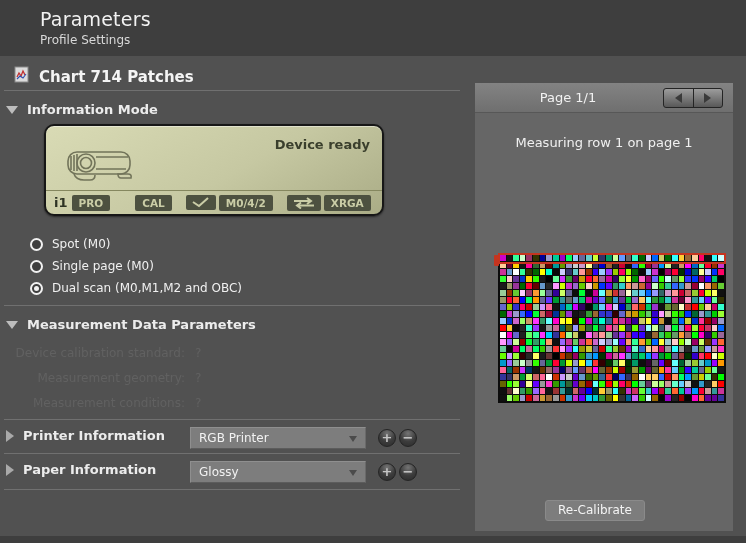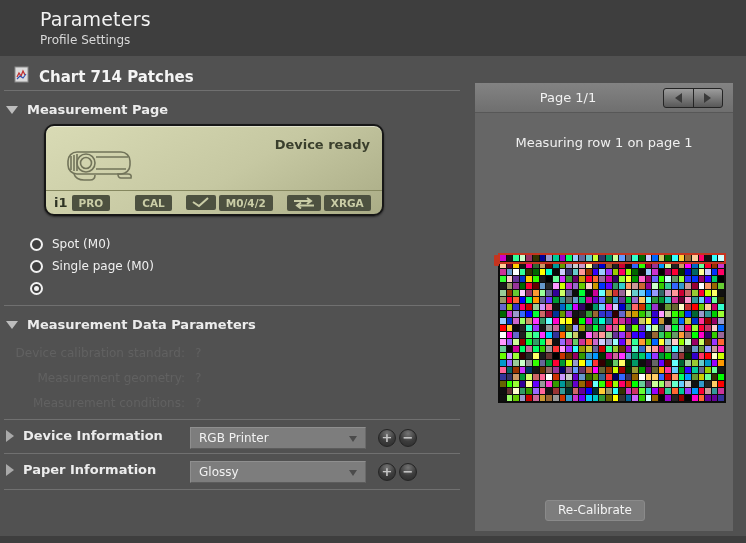--- a/index.html
+++ b/index.html
@@ -114,21 +114,21 @@
         <path d="M3 11 L5 7 L7 10 L9 5 L11 9" stroke="#c03030" fill="none" stroke-width="1.3"></path>
         <path d="M3 13 L6 10 L9 12 L12 8" stroke="#3050b0" fill="none" stroke-width="1.1"></path>
       </svg>
     </span>
     <span class="title">Chart 714 Patches</span>
   </div>
   <div class="sep" style="top:90px"></div>
 
   <div class="section-head" style="left:6px; top:102px">
     <span class="tri-down"></span>
-    <span class="label">Measurement Page</span>
+    <span class="label">Information Mode</span>
   </div>
 
   <div class="device-display">
     <div class="device-status">Device ready</div>
     <div class="device-art">
       <svg width="78" height="46" viewBox="0 0 78 46">
         <g fill="none" stroke="#72745a" stroke-width="1.6">
           <rect x="6" y="8" width="62" height="22" rx="9"></rect>
           <circle cx="24" cy="19" r="9"></circle>
           <circle cx="24" cy="19" r="5.5"></circle>
@@ -169,20 +169,21 @@
     <div class="radio-row">
       <span class="radio-circle"></span>
       <span class="rlabel">Spot (M0)</span>
     </div>
     <div class="radio-row">
       <span class="radio-circle"></span>
       <span class="rlabel">Single page (M0)</span>
     </div>
     <div class="radio-row selected">
       <span class="radio-circle"></span>
+      <span class="rlabel">Dual scan (M0,M1,M2 and OBC)</span>
     </div>
   </div>
   <div class="sep" style="top:305px"></div>
 
   <div class="section-head" style="left:6px; top:317px">
     <span class="tri-down"></span>
     <span class="label">Measurement Data Parameters</span>
   </div>
   <div class="param-rows">
     <div class="param-row">
@@ -195,21 +196,21 @@
     </div>
     <div class="param-row">
       <span class="plabel">Measurement conditions:</span>
       <span class="pvalue">?</span>
     </div>
   </div>
   <div class="sep" style="top:419px"></div>
 
   <div class="section-head" style="left:6px; top:428px">
     <span class="tri-right"></span>
-    <span class="label">Device Information</span>
+    <span class="label">Printer Information</span>
   </div>
   <div class="dropdown" style="left:190px; top:427px">
     <span>RGB Printer</span>
     <span class="dd-arrow"></span>
   </div>
   <div class="round-btn" style="left:378px; top:429px">+</div>
   <div class="round-btn" style="left:399px; top:429px">−</div>
   <div class="sep" style="top:453px"></div>
 
   <div class="section-head" style="left:6px; top:462px">

